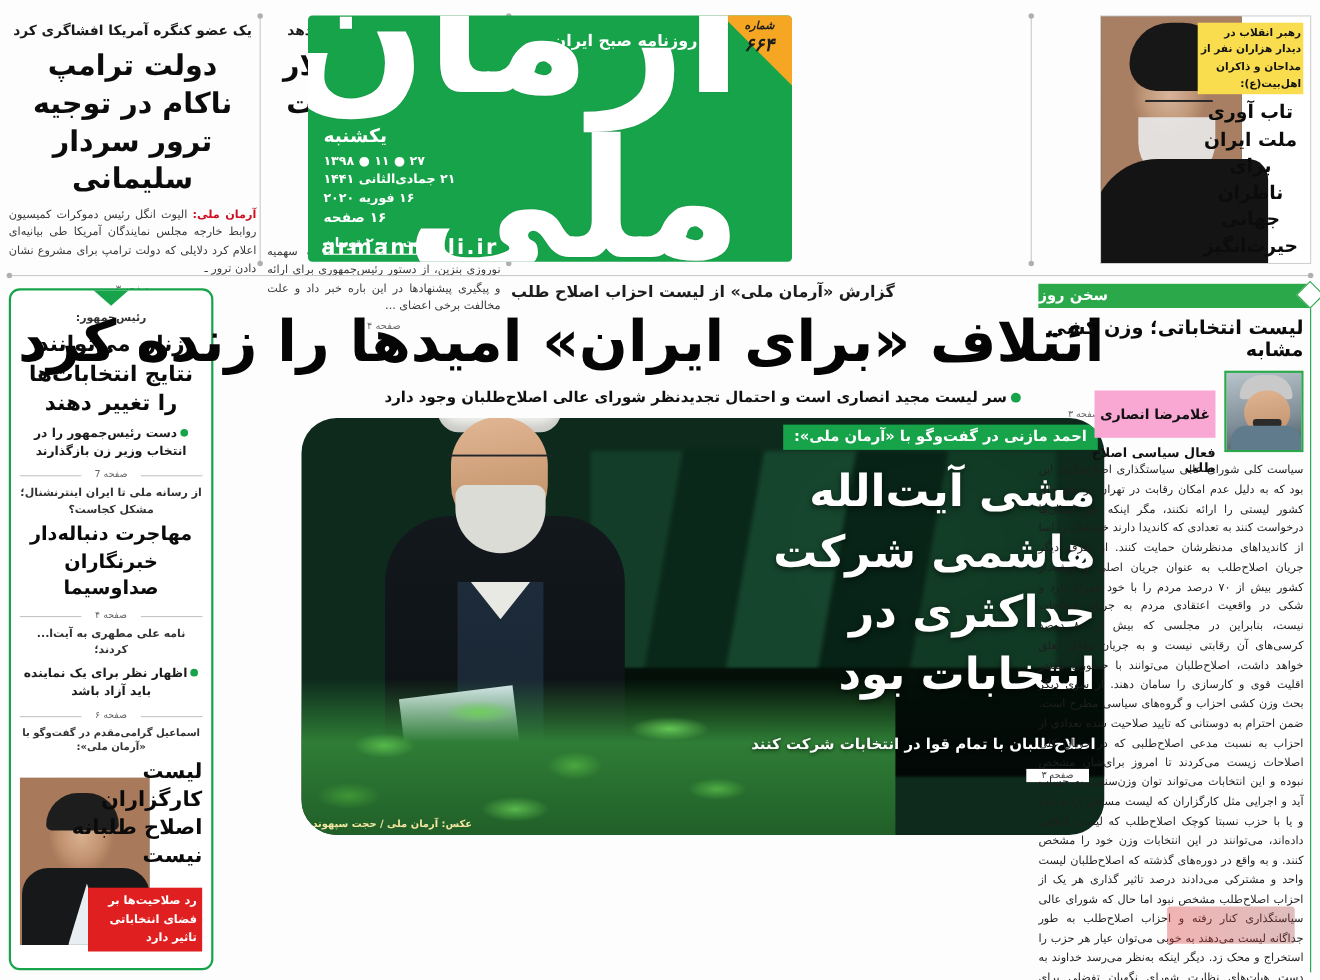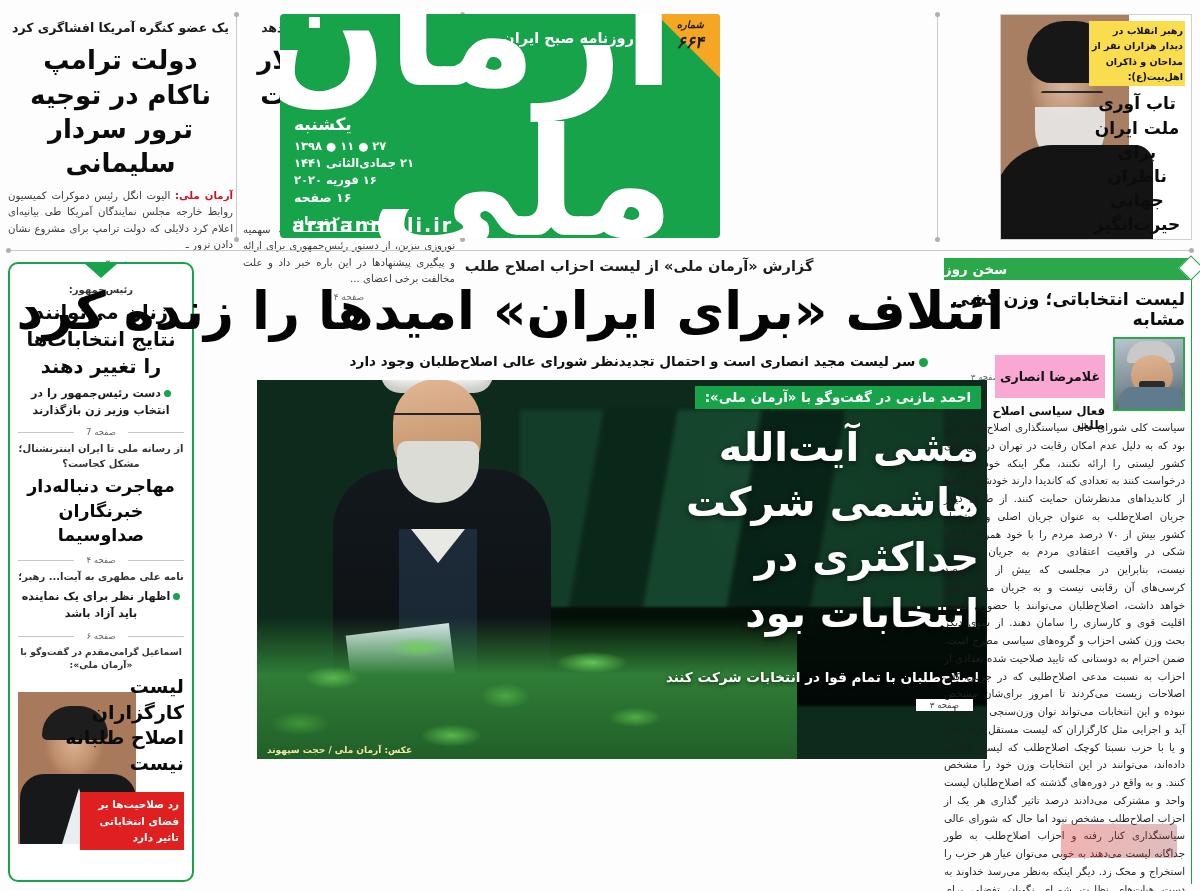--- a/index.html
+++ b/index.html
@@ -223,25 +223,26 @@
     margin-top:10px; letter-spacing:-0.3px;
   }
   .lead-sub .bullet {
     display:inline-block; width:9px; height:9px; border-radius:50%;
     background:#16a34a; margin-left:4px; vertical-align:middle;
   }
   .lead-pageref { font-size:8.6px; color:#666; margin-top:3px; text-align:right; padding-right:4px;}
 
   
   .photo {
-    position:absolute; top:122px; right:17px; width:730px; height:379px;
+    position:absolute; top:122px; right:0; width:730px; height:379px;
     overflow:hidden;
     background:
       radial-gradient(ellipse 200px 160px at 78% 30%, #1d4d35 0%, #0d2a1c 70%),
       linear-gradient(180deg,#0d2c1d 0%, #09251a 55%, #061a12 100%);
+    border-radius: 32px;
   }
   .photo .bg-chairs {
     position:absolute; top:8%; right:6%; width:58%; height:62%;
     background:
       linear-gradient(100deg, rgba(20,64,42,.9) 0 18%, rgba(10,40,26,.95) 18% 34%,
         rgba(24,74,48,.85) 34% 52%, rgba(8,34,22,.95) 52% 70%, rgba(18,60,38,.9) 70% 100%);
     filter: blur(2px);
   }
   .photo .desk {
     position:absolute; bottom:14%; right:0; width:72%; height:26%;
@@ -463,21 +464,21 @@
     </div>
     <div class="sb-pageref">صفحه 7</div>
 
     <div class="sb-item">
       <div class="sb-kicker">از رسانه ملی تا ایران اینترنشنال؛ مشکل کجاست؟</div>
       <div class="sb-head sm">مهاجرت دنباله‌دار خبرنگاران صداوسیما</div>
     </div>
     <div class="sb-pageref">صفحه ۴</div>
 
     <div class="sb-item">
-      <div class="sb-kicker">نامه علی مطهری به آیت‌ا... رهبر؛</div>
+      <div class="sb-kicker">نامه علی مطهری به آیت‌ا... کردند؛</div>
       <div class="sb-sub"><span class="bullet"></span><span>اظهار نظر برای یک نماینده باید آزاد باشد</span></div>
     </div>
     <div class="sb-pageref">صفحه ۶</div>
 
     <div class="sb-kicker" style="text-align:center; font-size:9.2px;">اسماعیل گرامی‌مقدم در گفت‌وگو با «آرمان ملی»:</div>
 
     <div class="sb-photocard">
       <div class="portrait">
         <div class="hair"></div>
         <div class="suit"></div>

